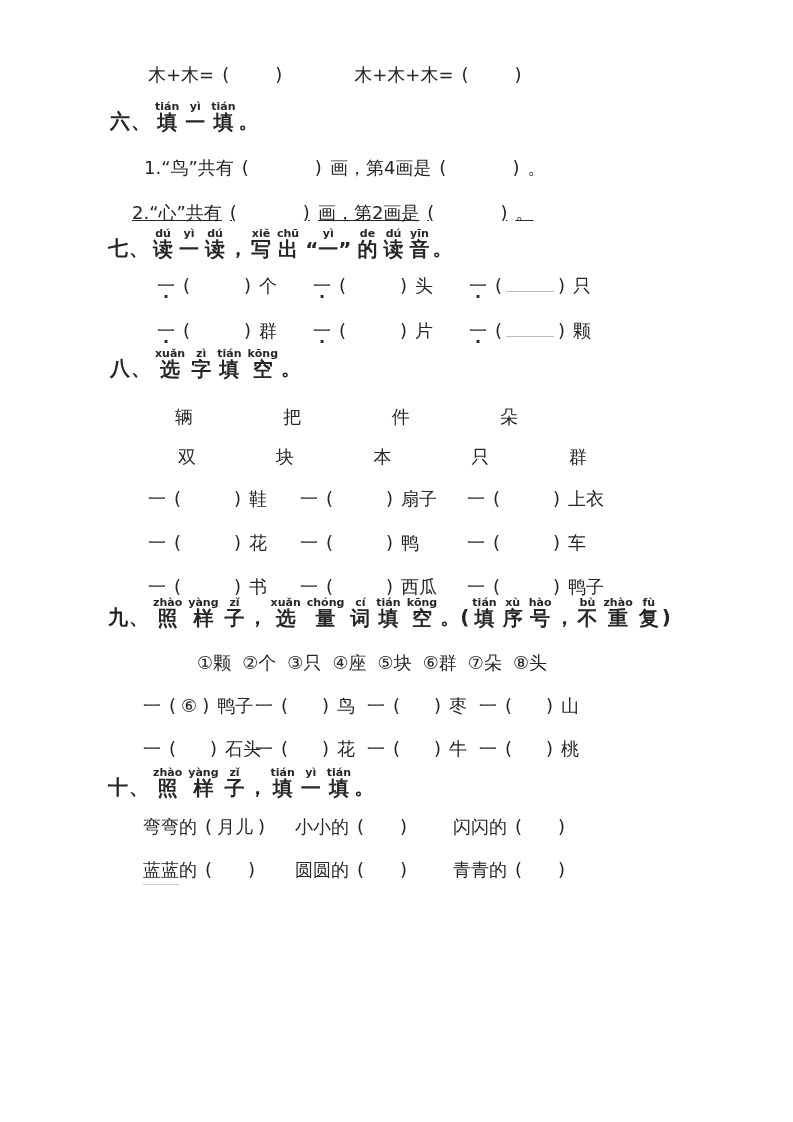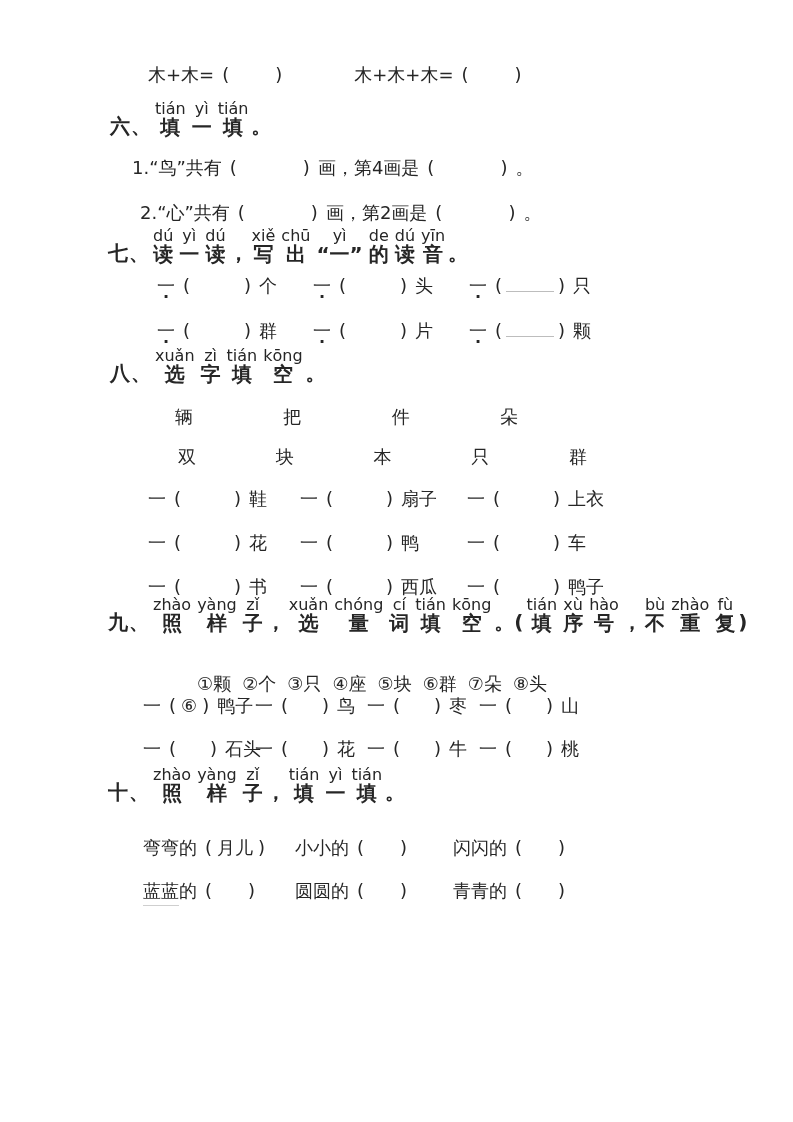--- a/index.html
+++ b/index.html
@@ -6,21 +6,21 @@
   body{width:793px;height:1122px;overflow:hidden;}
   .page{
     position:relative;width:793px;height:1122px;background:#ffffff;
     font-family:"DejaVu Sans",sans-serif;color:#262626;
   }
   .abs{position:absolute;align-items:center;}
   
   .heading{display:flex;align-items:flex-end;font-weight:700;font-size:20px;line-height:1.1;white-space:nowrap;}
   .heading .num{padding-bottom:1px;letter-spacing:1px;}
   ruby{ruby-position:over;ruby-align:center;margin:0 3px;}
-  rt{font-size:16px;font-weight:400;line-height:1.25;letter-spacing:0;text-align:center;}
+  rt{font-size:11px;font-weight:700;line-height:1.25;letter-spacing:0;text-align:center;}
   .punct{padding-bottom:1px;}
   
   .line,.cell,.bankrow,.opts{font-size:18px;line-height:26px;white-space:nowrap;}
   .cell{display:inline-flex;align-items:baseline;}
   .pgroup{display:inline-flex;align-items:baseline;padding:0 2px;margin:0 2px;}
   .paren{padding:0 4px;}
   .blank{display:inline-block;height:13px;}
   .blank.lined{border-bottom:1px solid #bdbdbd;}
   .pin{padding:0 1px;}
   .dotchar{position:relative;display:inline-block;}
@@ -28,37 +28,37 @@
   .ul{border-bottom:1px solid #cfcfcf;padding-bottom:1px;}
   
   .grid .row{display:flex;align-items:flex-start;}
   .grid .col{flex:0 0 auto;}
   .g7 .row{height:45px;} .g7 .col{width:156px;}
   .g8 .row{height:44px;} .g8 .col:nth-child(1){width:152px;} .g8 .col:nth-child(2){width:167px;}
   .g9 .row{height:43px;} .g9 .col{width:112px;}
   .g10 .row{height:43px;} .g10 .col:nth-child(1){width:152px;} .g10 .col:nth-child(2){width:158px;}
   
   .bankrow{display:flex;justify-content:space-between;}
-  .opts{display:flex;gap:11px;margin-top:21px;}
+  .opts{display:flex;gap:11px;}
   
   .pos-top{top:62px;left:148px;display:flex;gap:64px;}
   .h6{top:101px;left:110px;}
-  .l6a{top:155px;left:132px;}
-  .l6b{top:200px;left:140px;}
+  .l6a{top:155px;left:144px;}
+  .l6b{top:200px;left:132px;text-decoration:underline;}
   .h7{top:228px;left:108px;}
   .g7{top:273px;left:157px;}
   .h8{top:348px;left:110px;}
   .bank1{top:404px;left:175px;width:343px;}
   .bank2{top:444px;left:178px;width:409px;}
   .g8{top:486px;left:148px;}
   .h9{top:597px;left:108px;}
   .opts{top:650px;left:197px;}
   .g9{top:693px;left:143px;}
   .h10{top:767px;left:108px;}
-  .g10{top:814px;left:143px;margin-top:21px;}
+  .g10{top:814px;left:143px;}
 </style>
 </head>
 <body>
 
 <div class="page">
   <div id="top-row" class="abs pos-top">
       <span class="cell">
         <span class="txt">木+木=</span>
         <span class="pgroup">
           <span class="paren">(</span>

